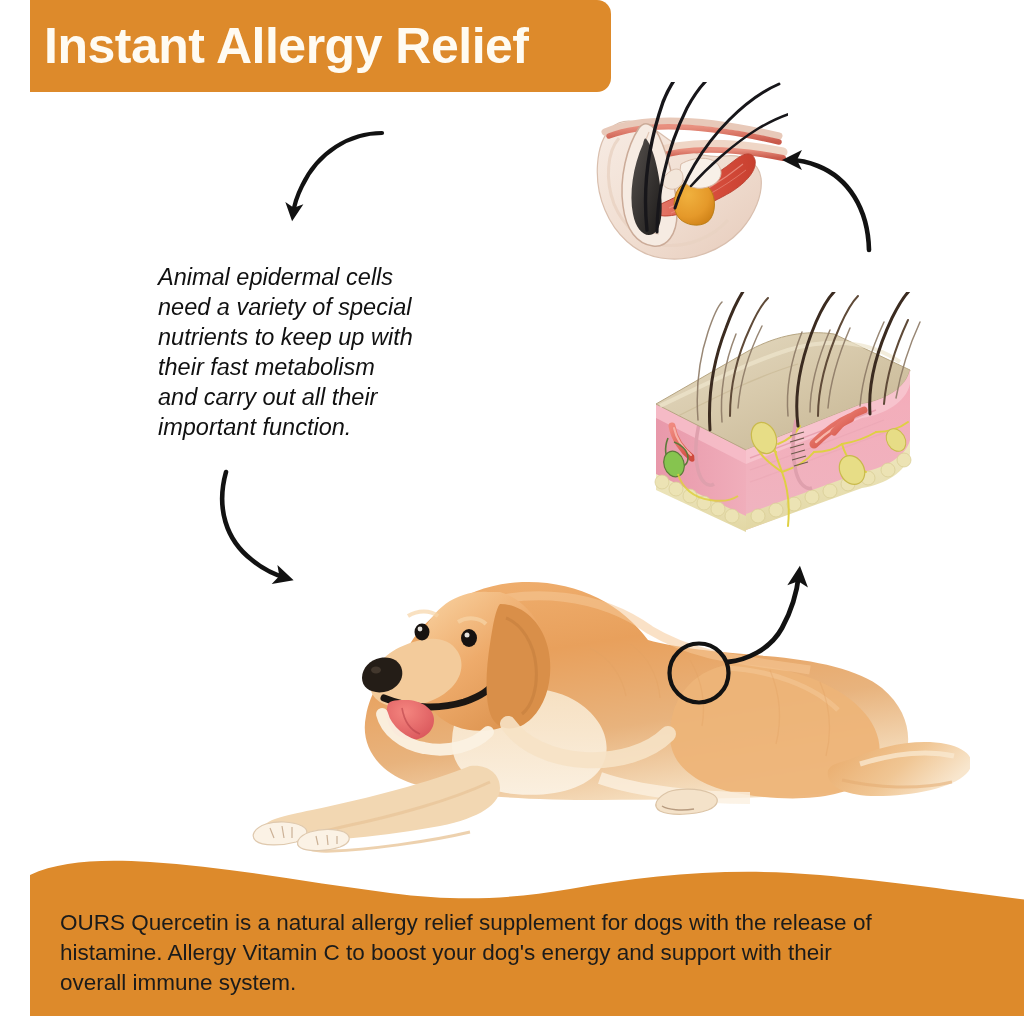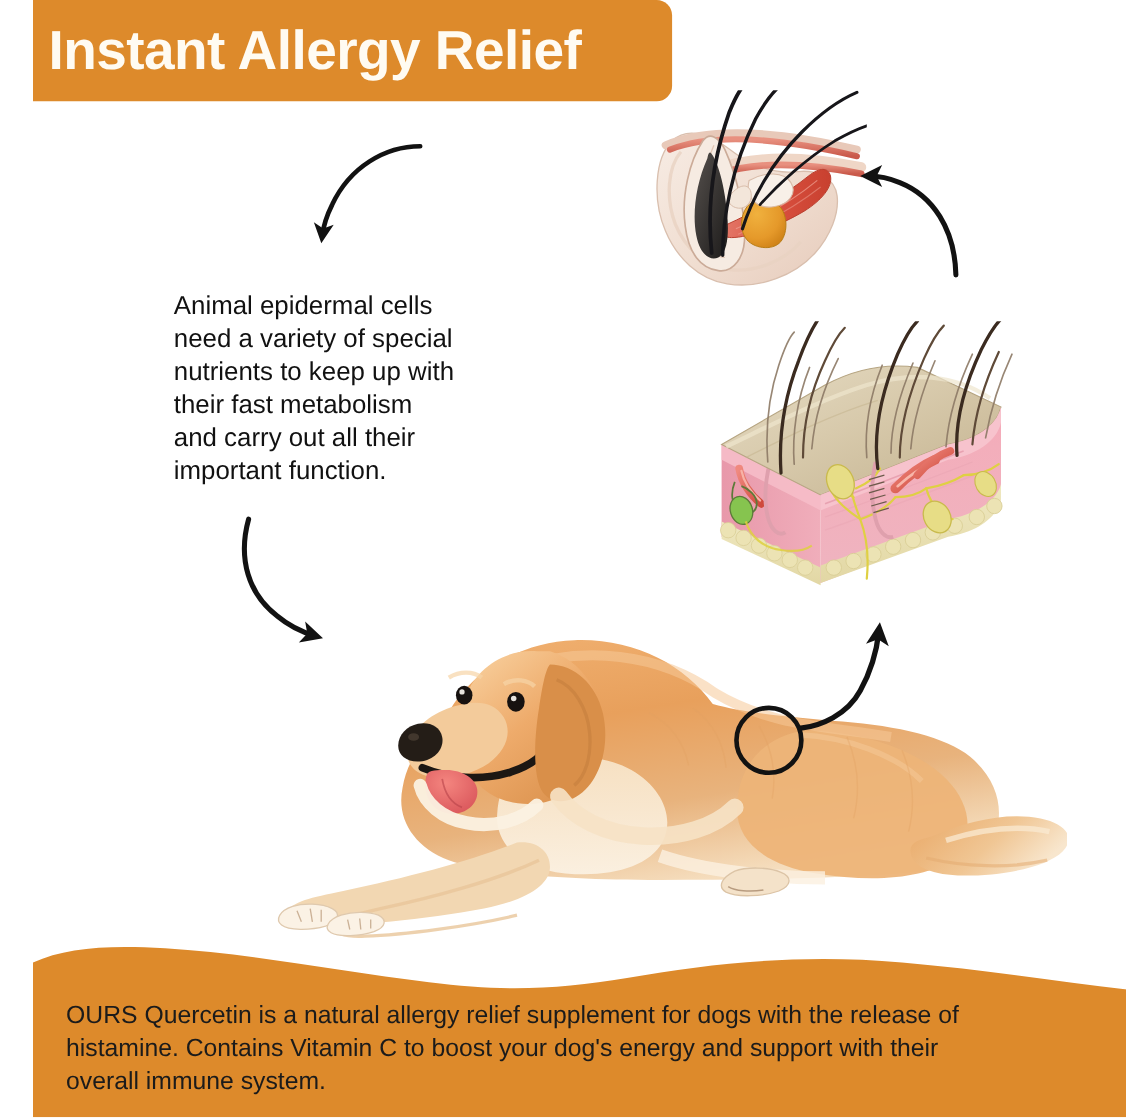--- a/index.html
+++ b/index.html
@@ -45,20 +45,21 @@
   
   #body-paragraph {
     position: absolute;
     left: 128px;
     top: 262px;
     width: 292px;
     color: #111111;
     font-size: 23.5px;
     line-height: 30px;
     white-space: pre-line;
+    font-style: italic;
   }
 
   
   .illus {
     position: absolute;
   }
   #follicle-illustration {
     left: 553px;
     top: 82px;
     width: 205px;
@@ -471,16 +472,16 @@
     <circle cx="669" cy="673" r="29.5" fill="none" stroke="#121212" stroke-width="4.2"></circle>
   </svg>
 
   <svg id="bottom-wave" viewBox="0 0 1024 171" preserveAspectRatio="none">
     <path d="M0,30 C30,16 70,14 120,17 C200,22 280,38 360,48
              C430,57 480,54 540,44 C620,30 700,22 790,30
              C880,38 950,50 1024,58 L1024,171 L0,171 Z" fill="#DD8A2B"></path>
   </svg>
 
   <div id="caption-text">OURS Quercetin is a natural allergy relief supplement for dogs with the release of
-histamine. Contains Vitamin C to boost your dog's energy and support with their
+histamine. Allergy Vitamin C to boost your dog's energy and support with their
 overall immune system.</div>
 
 </div>
 
 </body></html>

